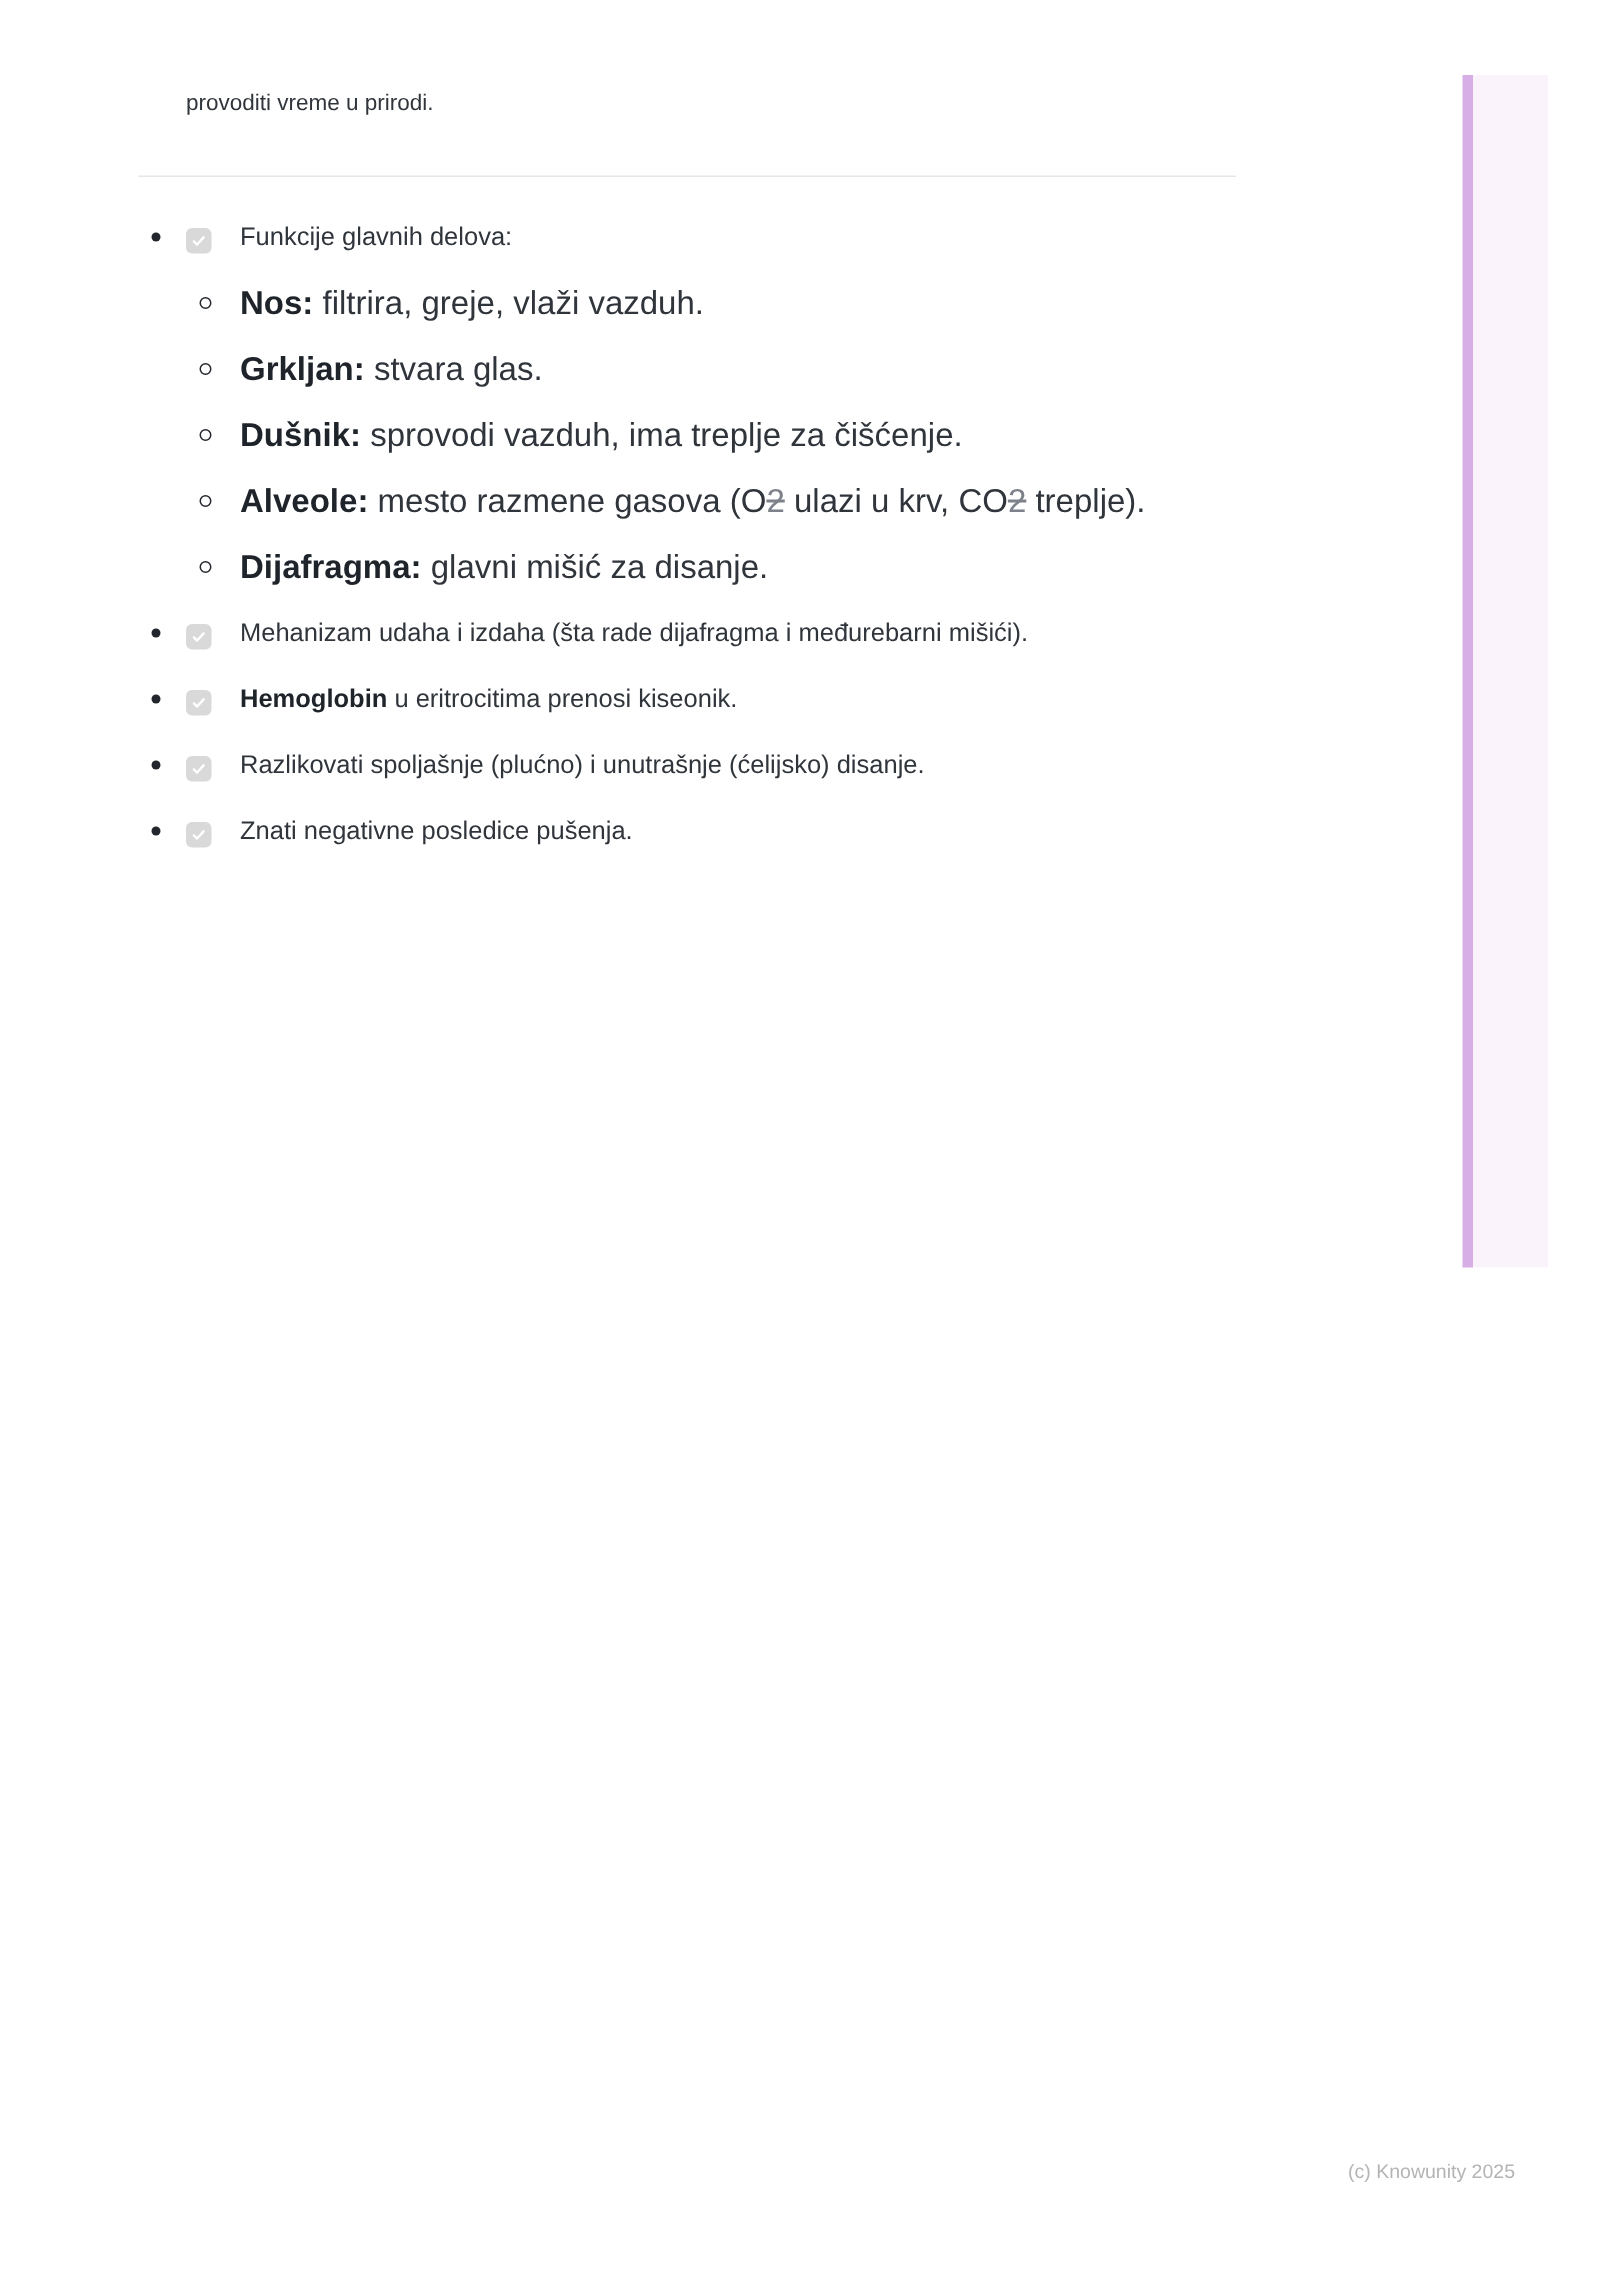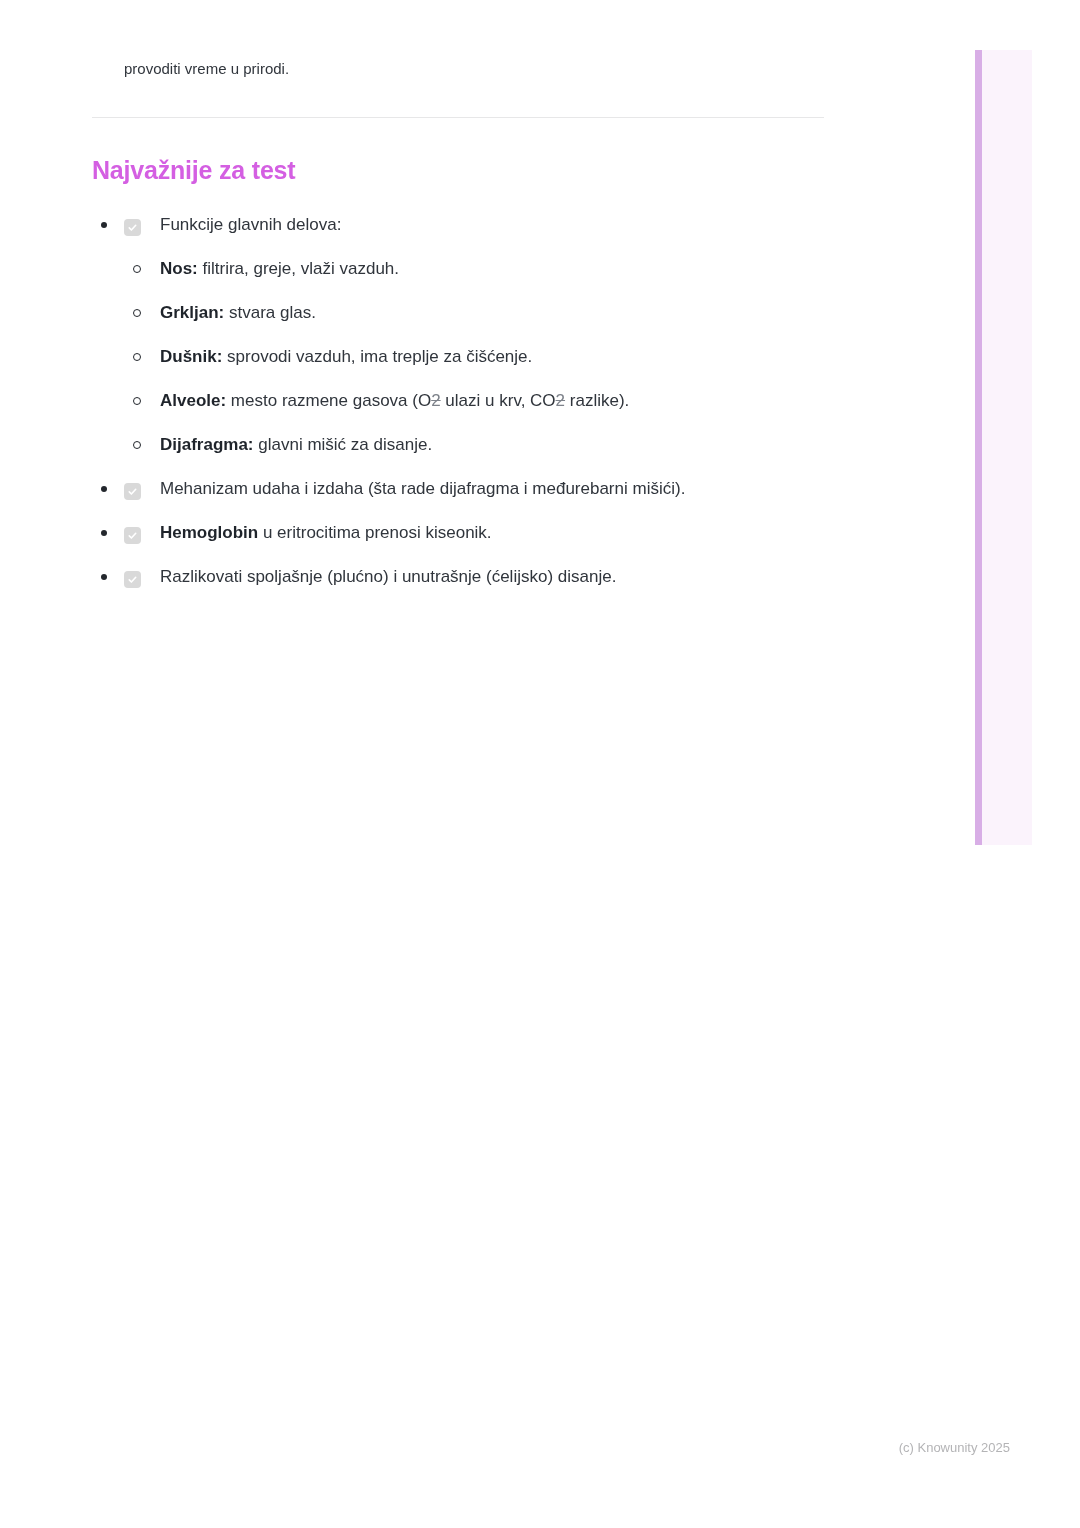--- a/index.html
+++ b/index.html
@@ -21,59 +21,63 @@
   .heading{margin:37px 0 0 0;font-size:25px;line-height:30px;font-weight:700;color:var(--heading);letter-spacing:-0.2px;}
   ul.checklist{list-style:none;margin:24px 0 0 0;padding:0;}
   li.check-item{position:relative;padding-left:32px;margin:0 0 12px 0;font-size:17px;line-height:32px;}
   .bullet{position:absolute;left:9px;top:13px;width:6px;height:6px;border-radius:50%;background:#23272d;}
   .checkbox{
     display:inline-flex;align-items:center;justify-content:center;
     width:17px;height:17px;background:var(--checkbox-bg);border-radius:4px;
     margin-right:19px;vertical-align:-3px;
   }
   ul.sub-list{list-style:none;margin:0 0 10px 0;padding:0;}
-  li.sub-item{position:relative;padding-left:36px;margin:12px 0;font-size:17px;line-height:32px;}
+  li.sub-item{position:relative;padding-left:36px;margin:12px 0;font-size:22px;line-height:32px;}
   .circle{position:absolute;left:9px;top:12px;width:8px;height:8px;border:1.6px solid #23272d;border-radius:50%;}
   .seg-bold{font-weight:700;color:#1f242b;}
   .seg-strike{color:var(--strike);text-decoration:line-through;}
   .footer{position:absolute;top:1440px;right:70px;font-size:13px;line-height:16px;color:var(--footer-text);}
 </style>
 </head>
 <body>
 
 <div class="side-strip"></div>
 <div class="side-panel"></div>
 
 <div class="content">
   <p class="intro">provoditi vreme u prirodi.</p>
   <hr class="divider">
-  <h1 class="heading">Najvažnije za test</h1>
   <ul class="checklist">
       <li class="check-item"><span class="bullet"></span><span class="checkbox">
           <svg viewBox="0 0 16 16" width="11" height="11" aria-hidden="true">
             <path d="M3.3 8.6l3.1 3.1 6.3-7" stroke="#ffffff" stroke-width="2.3" fill="none" stroke-linecap="round" stroke-linejoin="round"></path>
           </svg>
         </span><span class="item-text"><span class="seg seg-normal">Funkcije glavnih delova:</span></span><ul class="sub-list">
           <li class="sub-item"><span class="circle"></span><span class="item-text"><span class="seg seg-bold">Nos:</span><span class="seg seg-normal"> filtrira, greje, vlaži vazduh.</span></span></li>
           <li class="sub-item"><span class="circle"></span><span class="item-text"><span class="seg seg-bold">Grkljan:</span><span class="seg seg-normal"> stvara glas.</span></span></li>
           <li class="sub-item"><span class="circle"></span><span class="item-text"><span class="seg seg-bold">Dušnik:</span><span class="seg seg-normal"> sprovodi vazduh, ima treplje za čišćenje.</span></span></li>
-          <li class="sub-item"><span class="circle"></span><span class="item-text"><span class="seg seg-bold">Alveole:</span><span class="seg seg-normal"> mesto razmene gasova (O</span><span class="seg seg-strike">2</span><span class="seg seg-normal"> ulazi u krv, CO</span><span class="seg seg-strike">2</span><span class="seg seg-normal"> razlike).</span></span></li>
+          <li class="sub-item"><span class="circle"></span><span class="item-text"><span class="seg seg-bold">Alveole:</span><span class="seg seg-normal"> mesto razmene gasova (O</span><span class="seg seg-strike">2</span><span class="seg seg-normal"> ulazi u krv, CO</span><span class="seg seg-strike">2</span><span class="seg seg-normal"> treplje).</span></span></li>
           <li class="sub-item"><span class="circle"></span><span class="item-text"><span class="seg seg-bold">Dijafragma:</span><span class="seg seg-normal"> glavni mišić za disanje.</span></span></li>
         </ul></li>
       <li class="check-item"><span class="bullet"></span><span class="checkbox">
           <svg viewBox="0 0 16 16" width="11" height="11" aria-hidden="true">
             <path d="M3.3 8.6l3.1 3.1 6.3-7" stroke="#ffffff" stroke-width="2.3" fill="none" stroke-linecap="round" stroke-linejoin="round"></path>
           </svg>
         </span><span class="item-text"><span class="seg seg-normal">Mehanizam udaha i izdaha (šta rade dijafragma i međurebarni mišići).</span></span></li>
       <li class="check-item"><span class="bullet"></span><span class="checkbox">
           <svg viewBox="0 0 16 16" width="11" height="11" aria-hidden="true">
             <path d="M3.3 8.6l3.1 3.1 6.3-7" stroke="#ffffff" stroke-width="2.3" fill="none" stroke-linecap="round" stroke-linejoin="round"></path>
           </svg>
         </span><span class="item-text"><span class="seg seg-bold">Hemoglobin</span><span class="seg seg-normal"> u eritrocitima prenosi kiseonik.</span></span></li>
       <li class="check-item"><span class="bullet"></span><span class="checkbox">
           <svg viewBox="0 0 16 16" width="11" height="11" aria-hidden="true">
             <path d="M3.3 8.6l3.1 3.1 6.3-7" stroke="#ffffff" stroke-width="2.3" fill="none" stroke-linecap="round" stroke-linejoin="round"></path>
           </svg>
         </span><span class="item-text"><span class="seg seg-normal">Razlikovati spoljašnje (plućno) i unutrašnje (ćelijsko) disanje.</span></span></li>
+      <li class="check-item"><span class="bullet"></span><span class="checkbox">
+          <svg viewBox="0 0 16 16" width="11" height="11" aria-hidden="true">
+            <path d="M3.3 8.6l3.1 3.1 6.3-7" stroke="#ffffff" stroke-width="2.3" fill="none" stroke-linecap="round" stroke-linejoin="round"></path>
+          </svg>
+        </span><span class="item-text"><span class="seg seg-normal">Znati negativne posledice pušenja.</span></span></li>
     </ul>
 </div>
 
 <div class="footer">(c) Knowunity 2025</div>
 
 </body></html>

